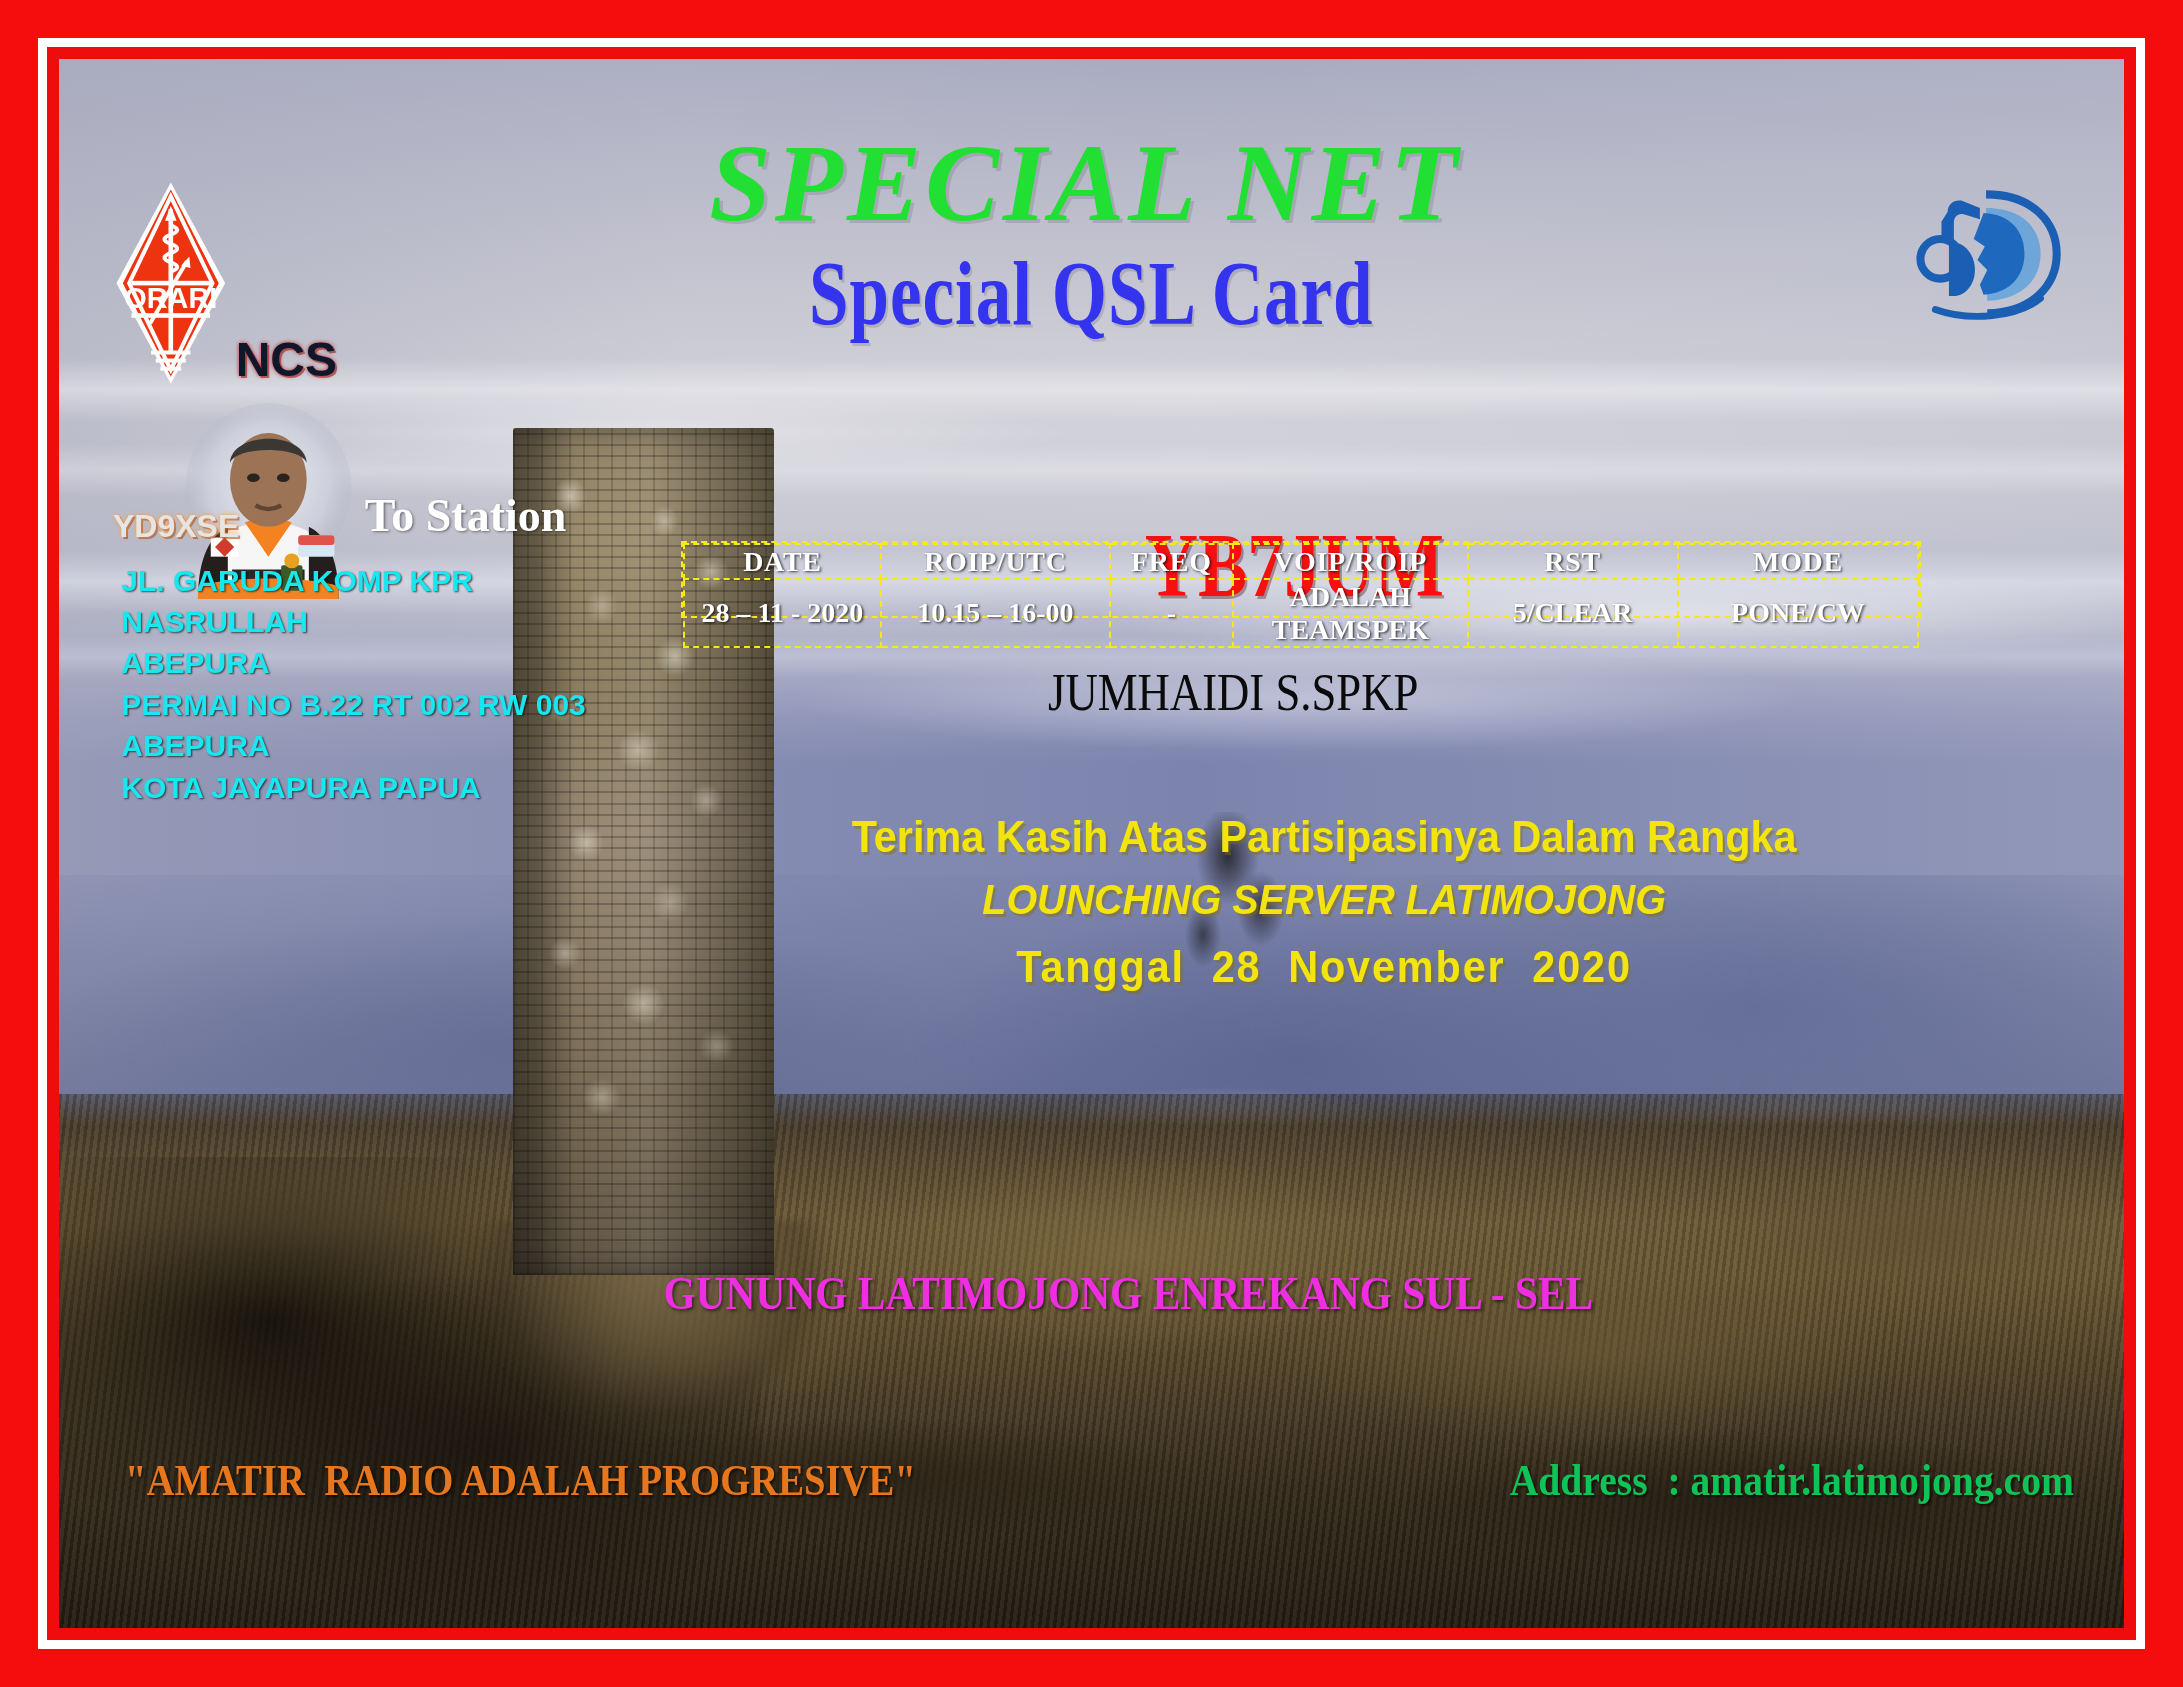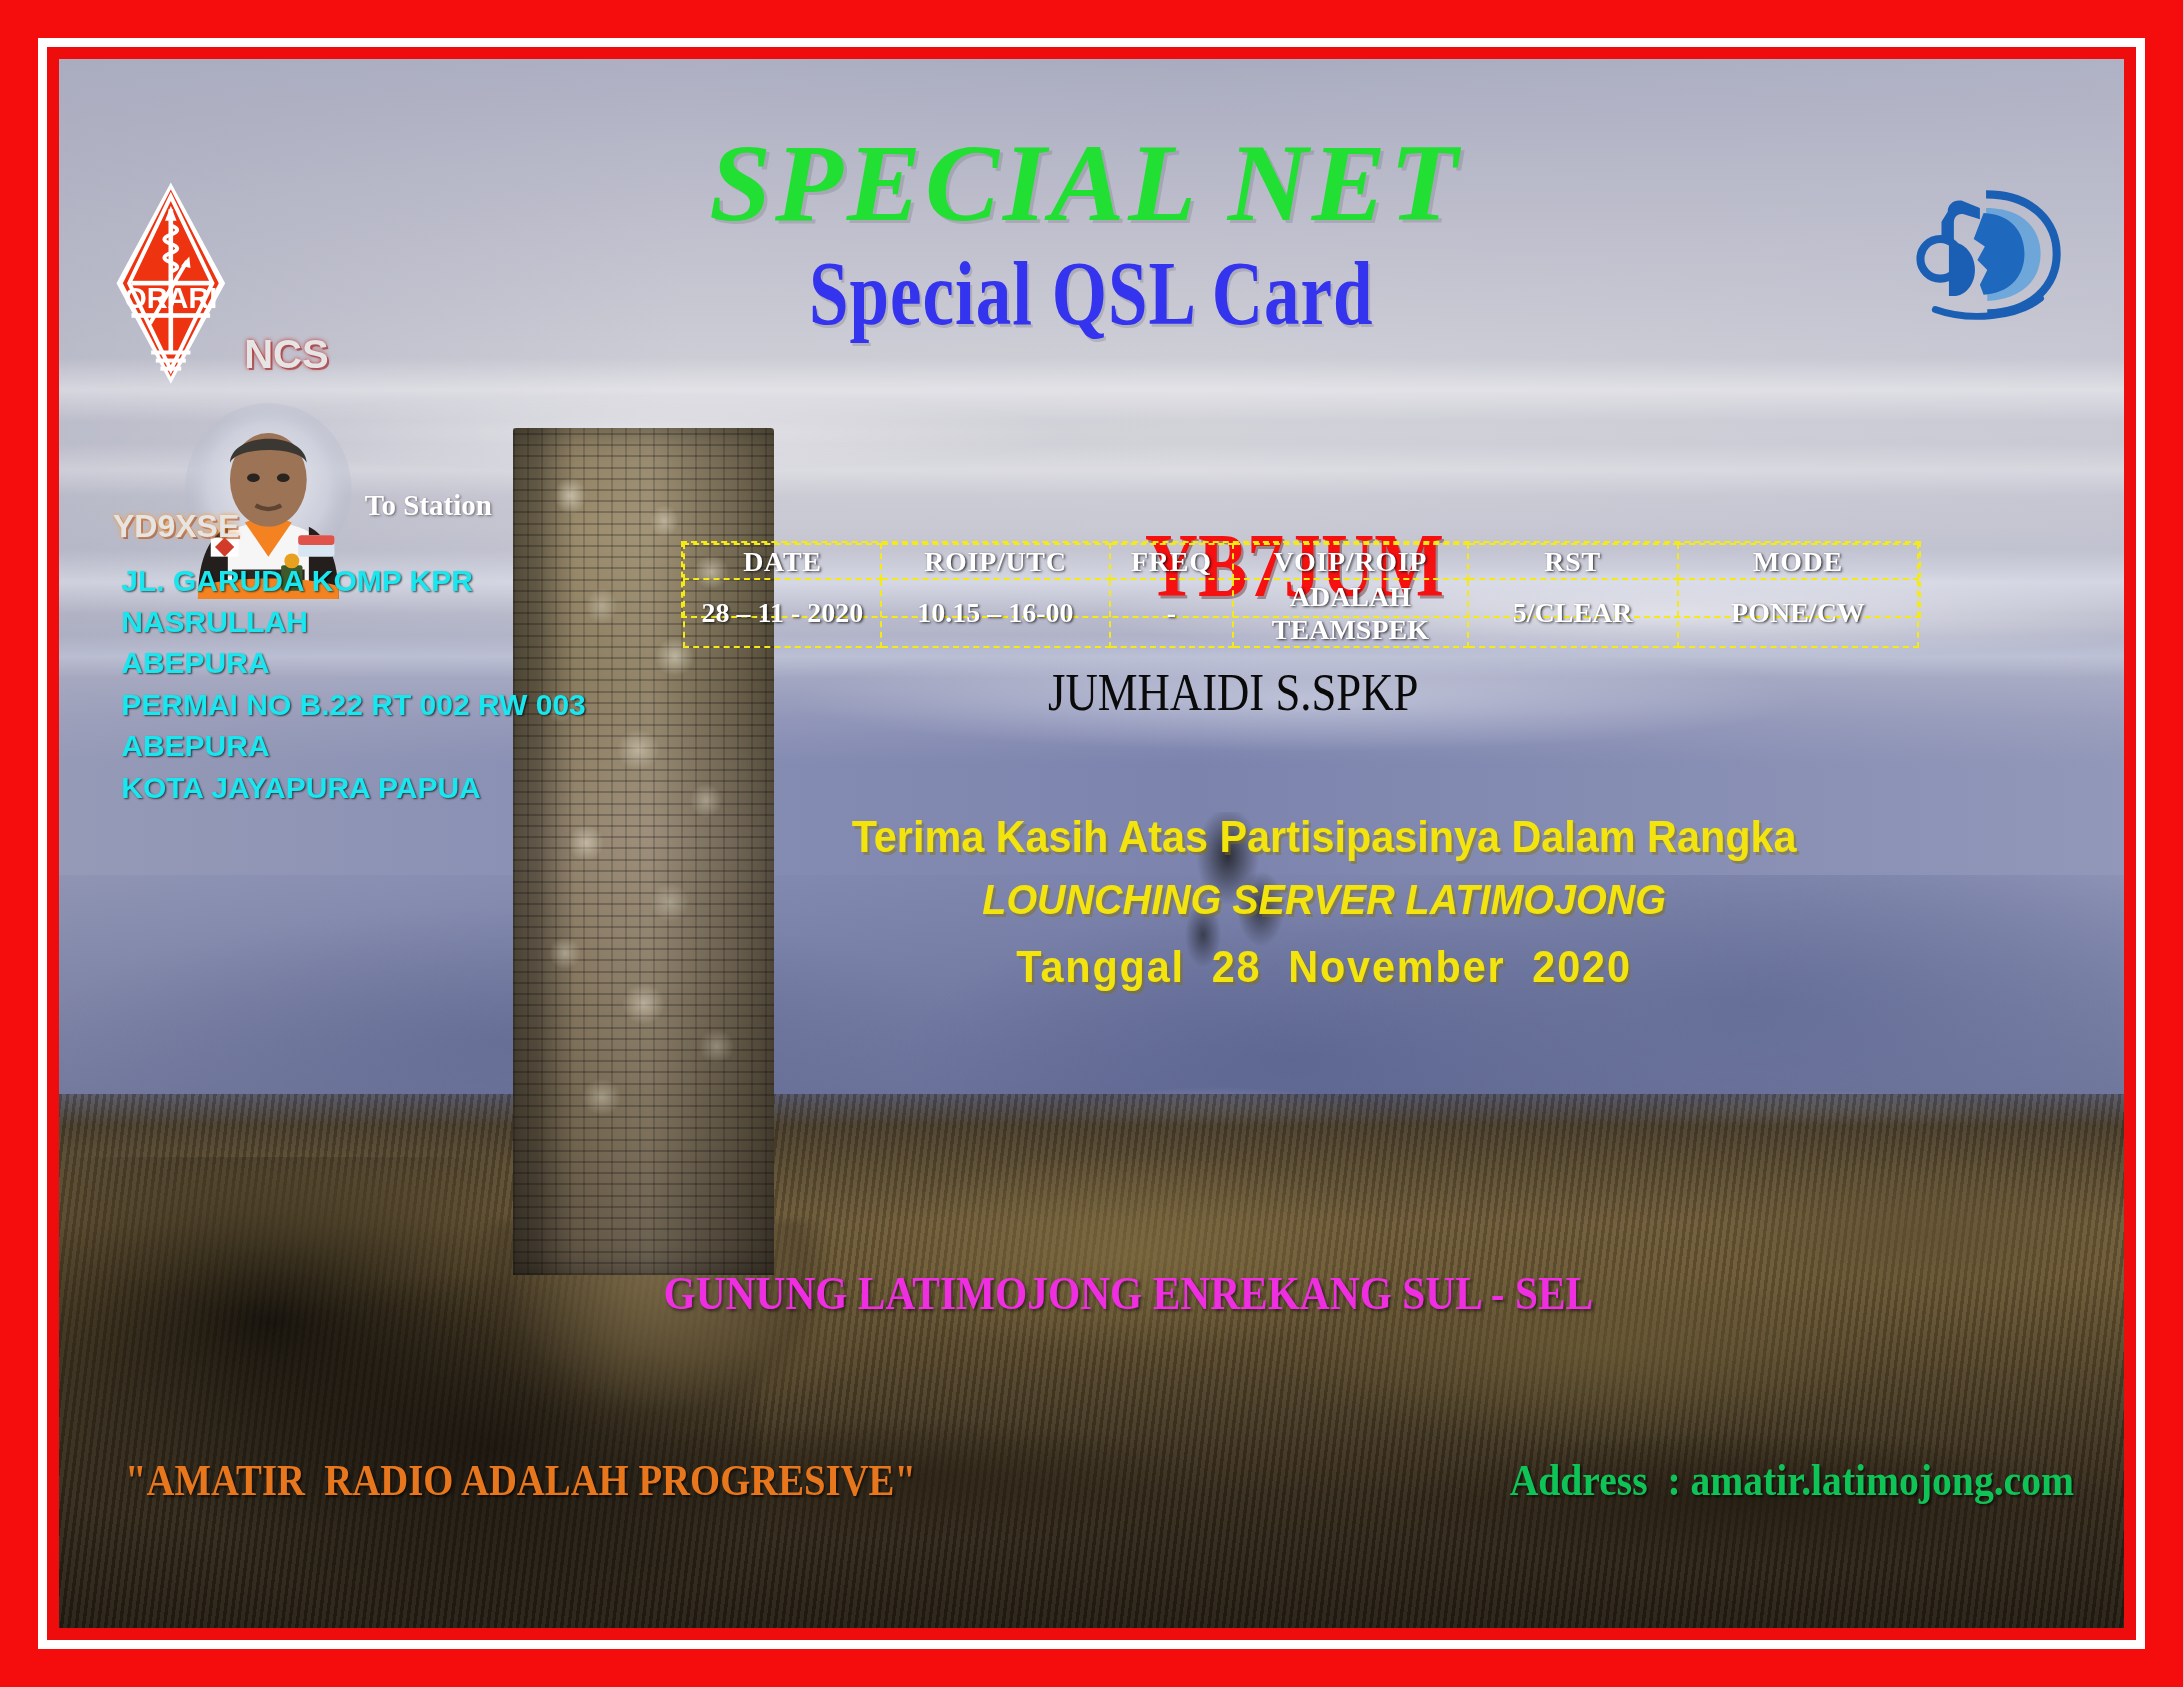--- a/index.html
+++ b/index.html
@@ -171,21 +171,21 @@
   #title-qsl {
     left:0; right:0; top:11.6%; text-align:center;
     font-size:91px; font-weight:700;
     color:#3434ef; letter-spacing:1.3px;
     font-family:"Liberation Serif", serif;
     transform:scaleX(.78); transform-origin:center top;
     text-shadow:2.6px 2.6px 0 rgba(110,110,125,.28);
   }
   #to-station {
     left:14.8%; top:27.4%;
-    font-size:29px; font-weight:700; color:#ffffff;
+    font-size:46px; font-weight:700; color:#ffffff;
     font-family:"Liberation Serif", serif;
     text-shadow:1.3px 1.3px 2.6px rgba(0,0,0,.45);
   }
   #callsign {
     left:0; right:0; top:29.0%; text-align:center;
     font-size:90px; font-weight:700; color:#f61010;
     font-family:"Liberation Serif", serif;
     transform:scaleX(.82) translateX(12%); transform-origin:center top;
     text-shadow:2.6px 2.6px 0 rgba(70,0,0,.35);
   }
@@ -201,21 +201,21 @@
     font-family:"Liberation Sans", sans-serif; font-weight:700;
     text-shadow:2.6px 2.6px 0 rgba(130,110,10,.45);
     transform-origin:center top;
   }
   #ylt1 { top:48.0%; font-size:44px; transform:scaleX(.94) translateX(12%); }
   #ylt2 { top:52.1%; font-size:42px; font-style:italic; transform:scaleX(.94) translateX(12%); }
   #ylt3 { top:56.3%; font-size:44px; transform:scaleX(.94) translateX(12%); letter-spacing:2px; }
 
   #ncs {
     left:5.5%; top:17.4%; width:11%; text-align:center;
-    font-size:40px; font-weight:700; color:#e5e5e5;
+    font-size:48px; font-weight:700; color:#0f172a;
     font-family:"Liberation Sans", sans-serif;
     text-shadow:0 0 4px #c03030, 2px 2px 0 rgba(140,20,20,.55);
   }
   #avatar { position:absolute; left:3.4%; top:20.8%; width:13.5%; height:13.6%; }
   #ncs-call {
     left:2.6%; top:28.6%; width:14%; text-align:left;
     font-size:32px; font-weight:700; color:#e5e5e5;
     font-family:"Liberation Sans", sans-serif;
     text-shadow:0 0 4.6px #ff9a30, 2px 2px 0 rgba(120,20,0,.45);
   }

